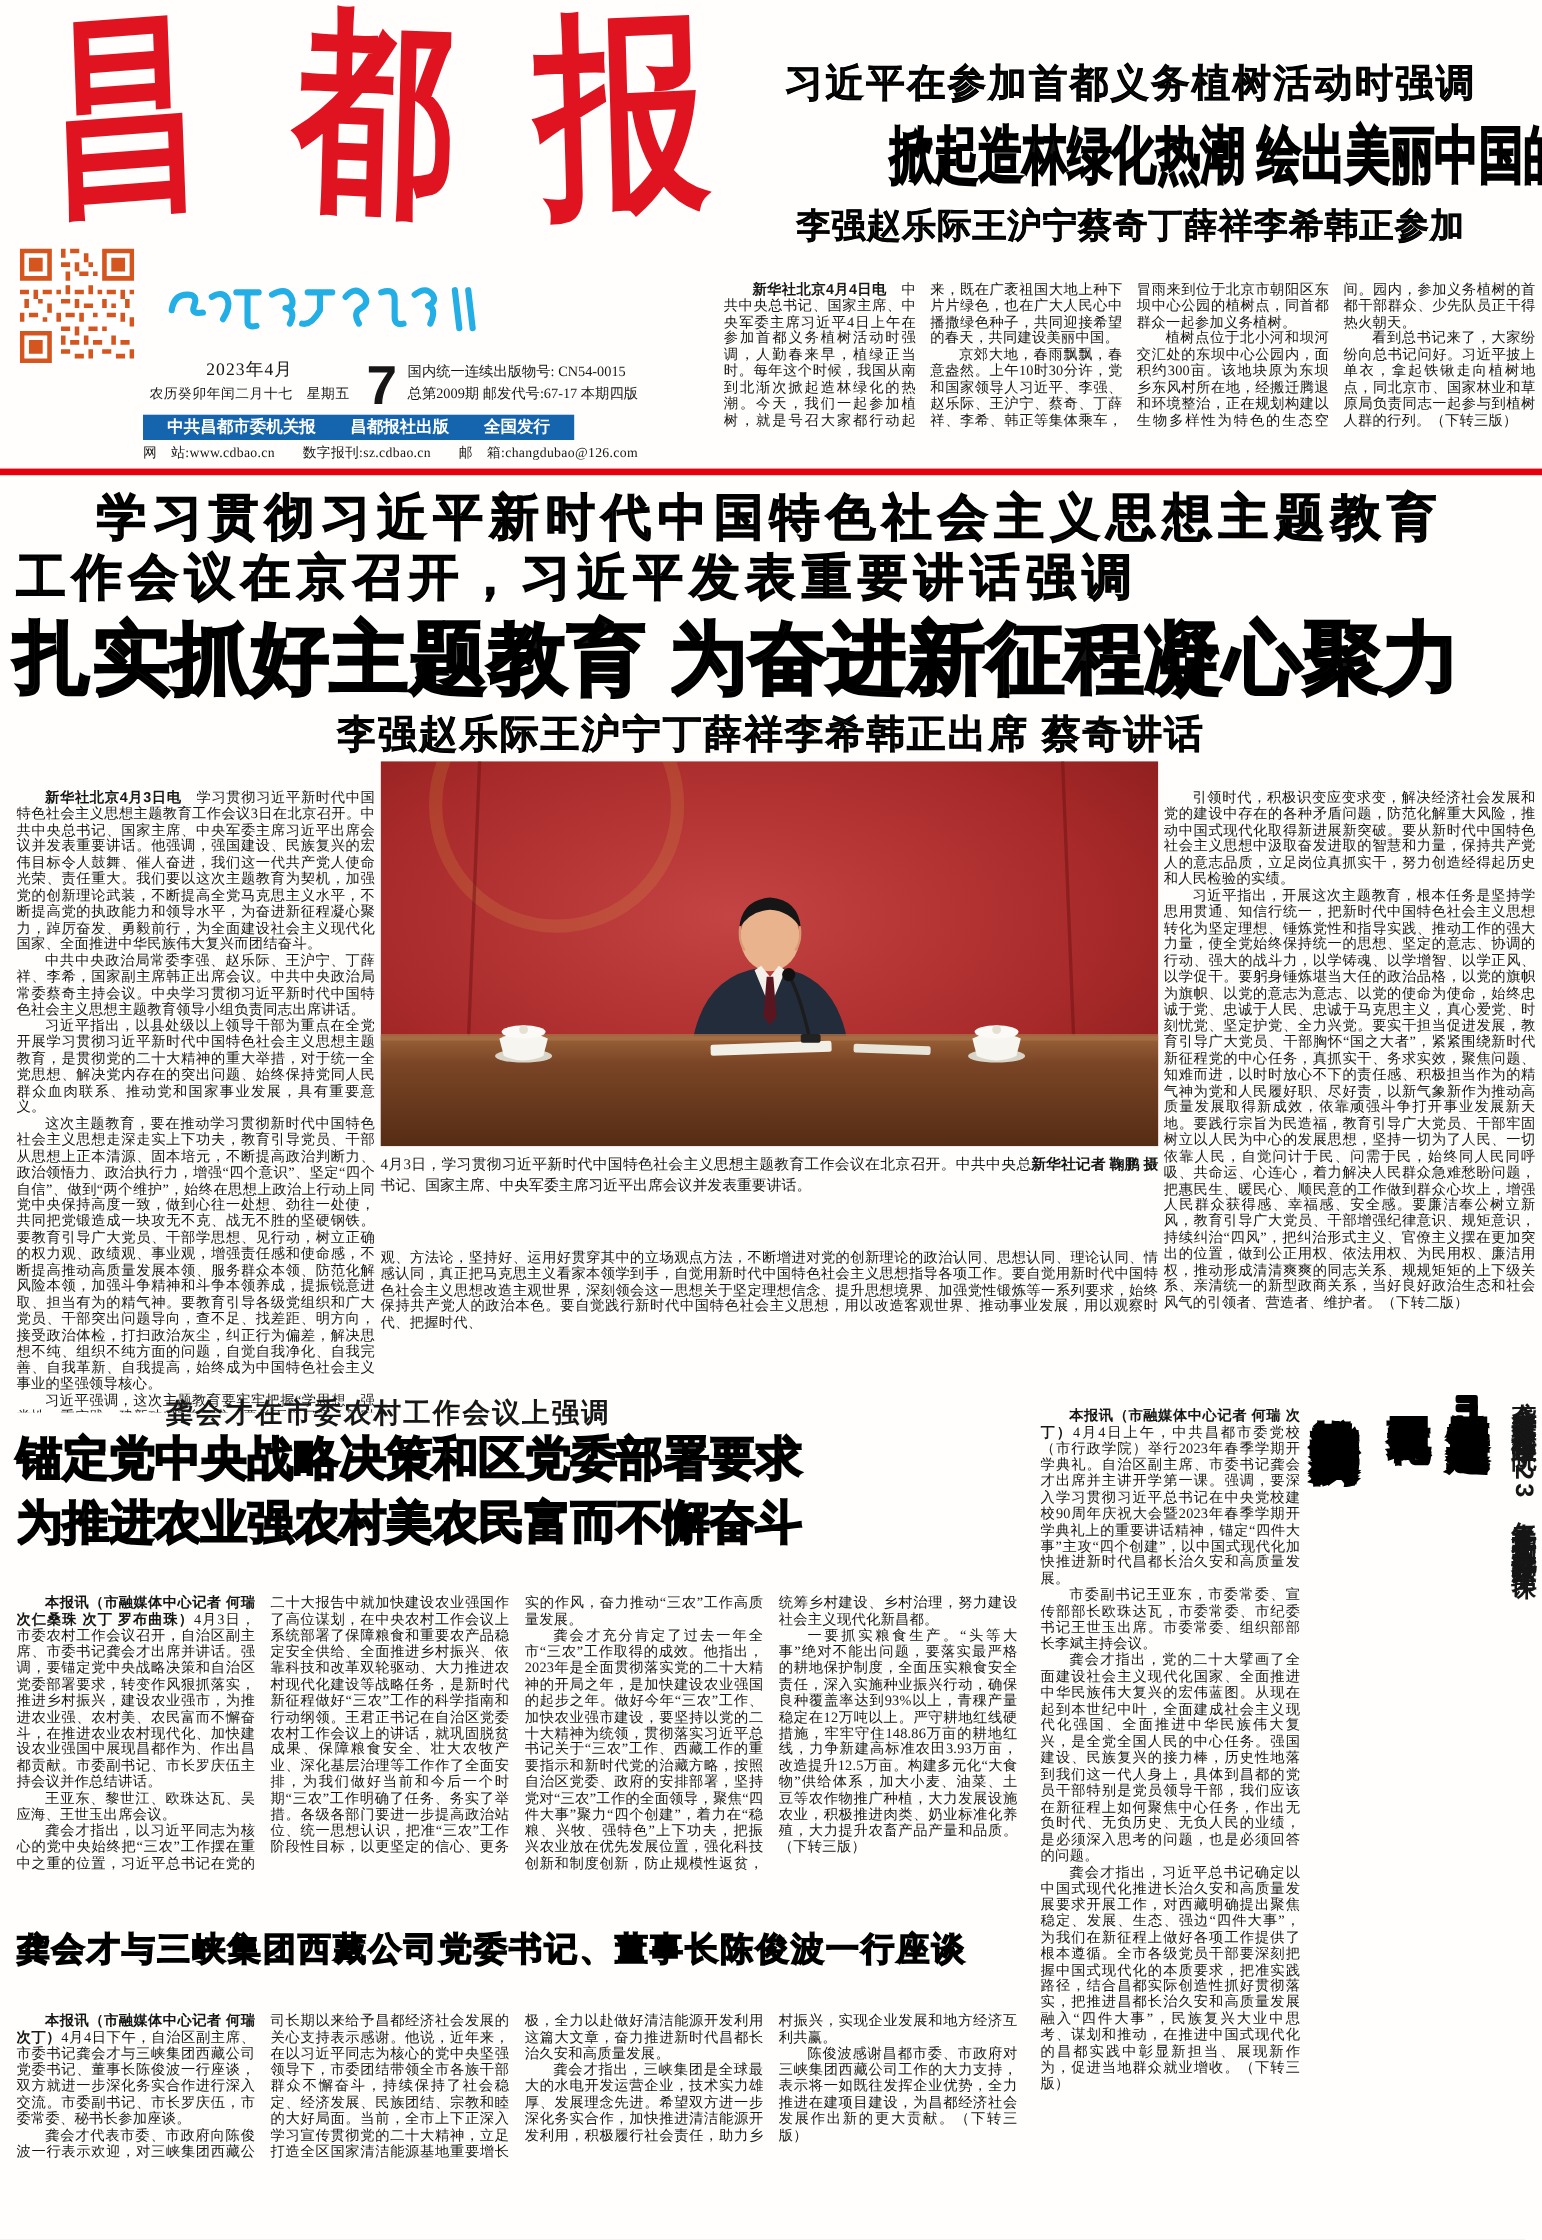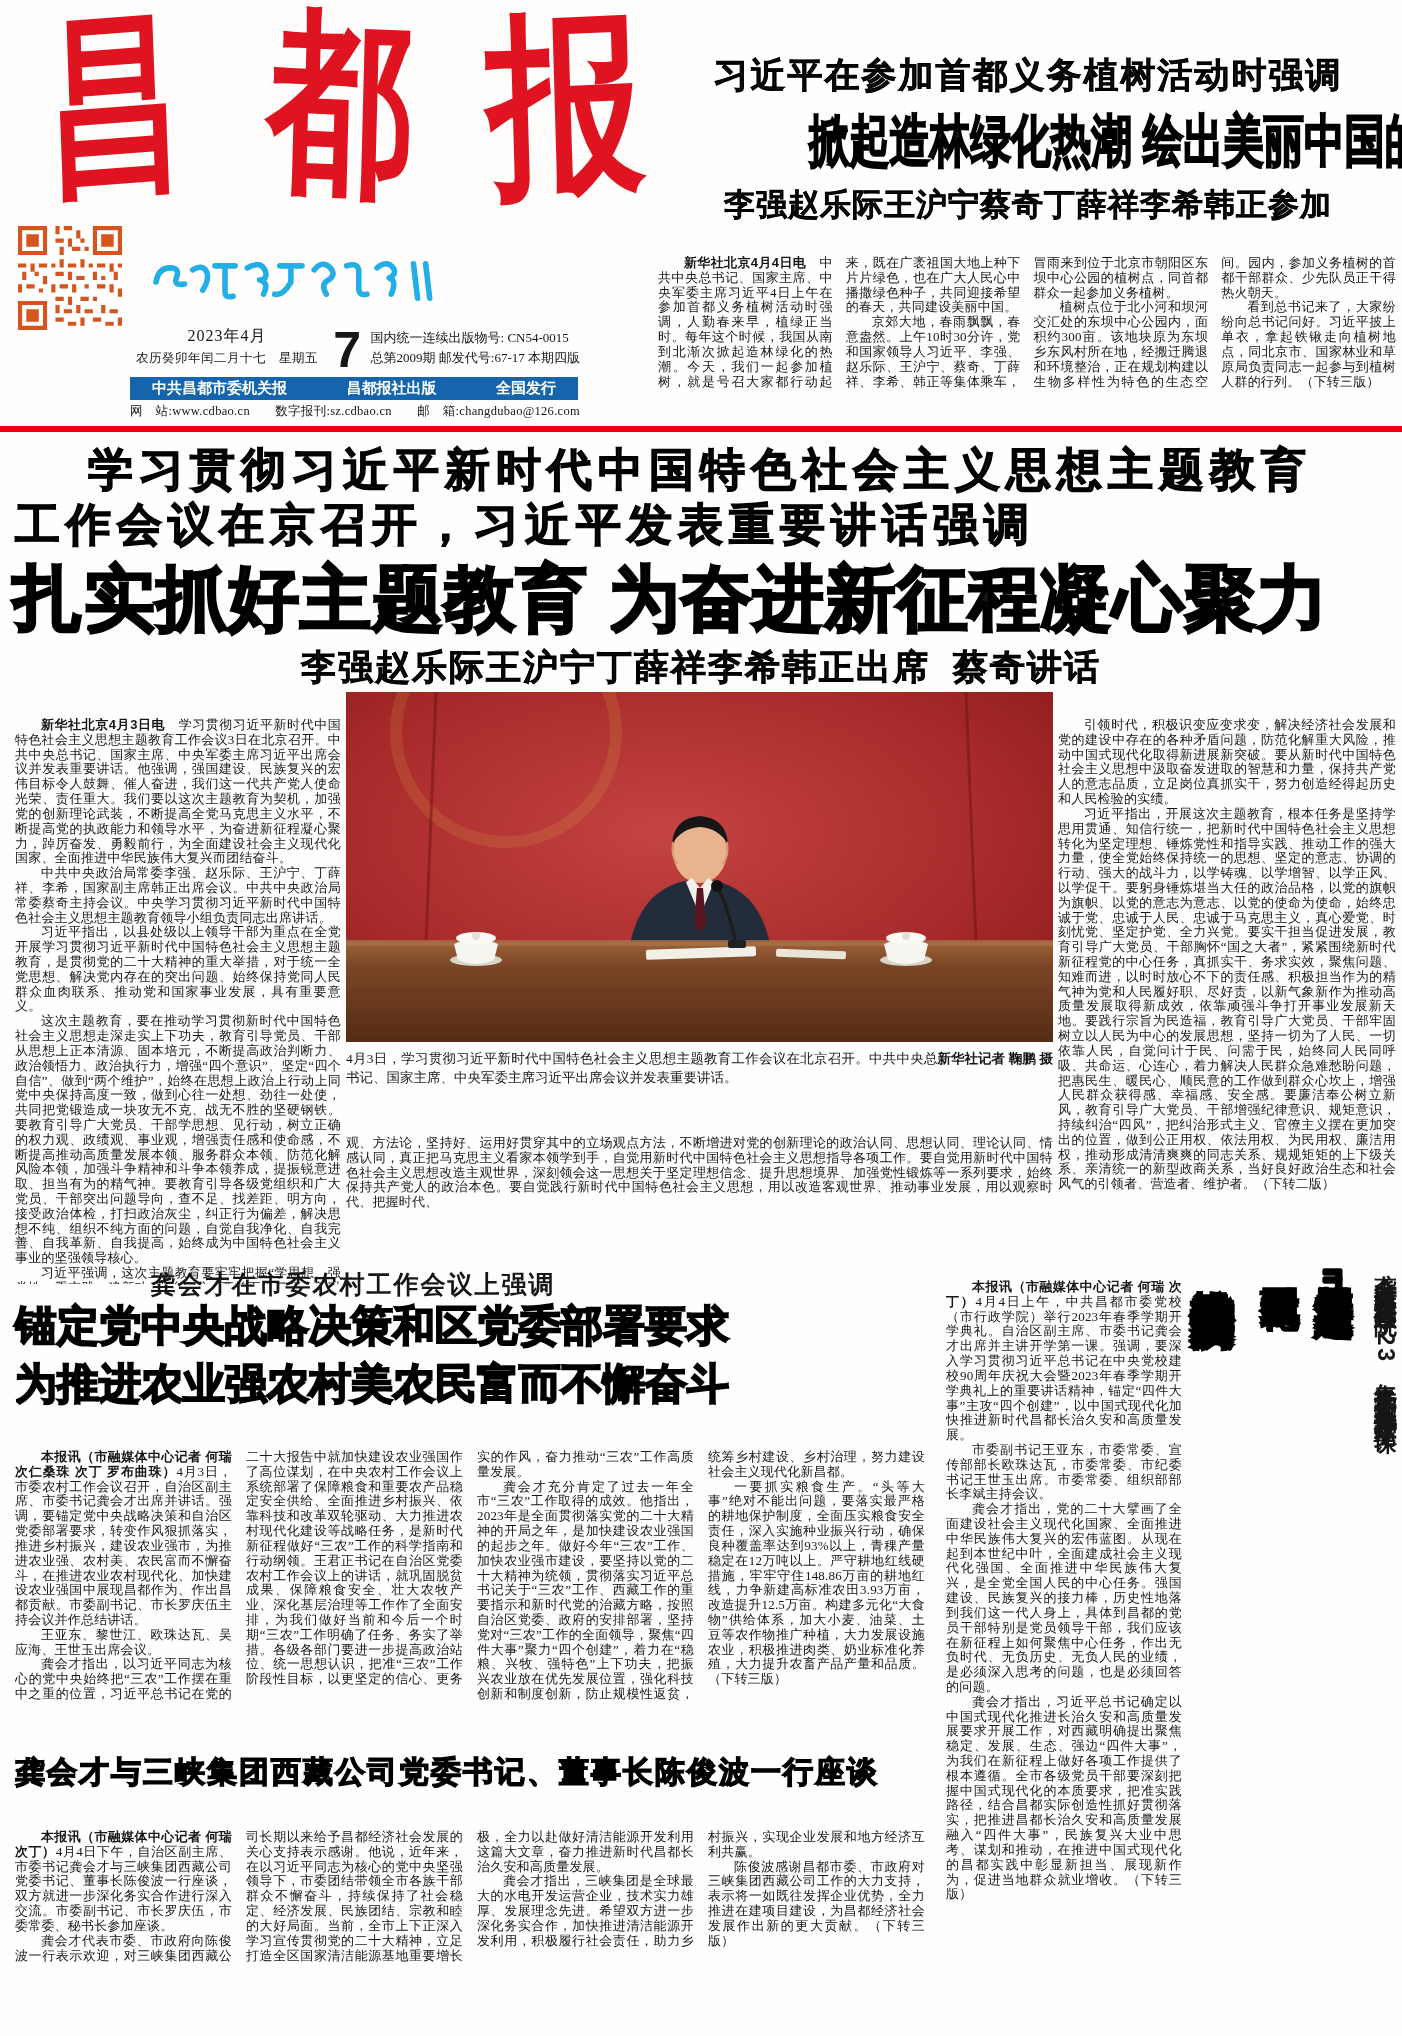--- a/index.html
+++ b/index.html
@@ -14,21 +14,21 @@
   .mast-char:nth-child(2){transform:scaleX(.74) rotate(2deg);}
   .mast-char:nth-child(3){transform:scaleX(.80) rotate(-2deg);}
   .qr{left:18px;top:226px;width:104px;height:104px;}
   .tibetan{left:148px;top:250px;width:304px;height:56px;}
   .dateblock{left:130px;top:326px;width:450px;height:50px;display:flex;font-family:"Liberation Serif",serif;}
   .datecell{width:232px;text-align:center;}
   .date-cn{font-size:16px;letter-spacing:1px;}
   .date-lunar{font-size:12.5px;white-space:nowrap;margin-top:3px;letter-spacing:.5px;}
   .seven{width:56px;font-family:"Liberation Sans",sans-serif;font-weight:bold;font-size:50px;line-height:48px;text-align:center;}
   .serialcell{flex:1;font-size:13px;line-height:20px;padding-top:2px;white-space:nowrap;}
-  .bluebar{left:130px;top:377px;width:448px;height:23px;background:#1565ae;color:#fff;
+  .bluebar{left:130px;top:377px;width:392px;height:23px;background:#1565ae;color:#fff;
            font-family:"Liberation Sans",sans-serif;font-weight:bold;font-size:15px;
            display:flex;align-items:center;justify-content:space-between;padding:0 22px;box-sizing:border-box;}
   .contacts{left:130px;top:403px;width:450px;display:flex;justify-content:space-between;font-size:12.5px;letter-spacing:.3px;}
   .redrule{left:0;top:426px;width:1402px;height:6px;background:#e60010;}
   
   .tree-kicker{left:660px;top:52px;width:736px;text-align:center;font-family:"Liberation Sans",sans-serif;
                font-weight:bold;font-size:35px;letter-spacing:2px;-webkit-text-stroke:.6px #000;}
   .tree-headline{left:658px;top:104px;width:740px;text-align:center;}
   .tree-headline span{display:inline-block;white-space:nowrap;font-family:"Liberation Sans",sans-serif;
                font-weight:bold;font-size:56px;letter-spacing:0;transform:scaleX(.72);transform-origin:center;
@@ -39,21 +39,21 @@
   .para{margin:0;text-indent:2em;}
   .byline{font-family:"Liberation Sans",sans-serif;font-weight:bold;}
   .tree-body{left:658px;top:232px;width:738px;height:194px;column-count:4;column-gap:13px;}
   
   .main-k1{left:0;top:440px;width:1402px;padding-left:88px;box-sizing:border-box;font-family:"Liberation Sans",sans-serif;
            font-weight:bold;font-size:45px;letter-spacing:6px;-webkit-text-stroke:1.2px #000;white-space:nowrap;}
   .main-k2{left:15px;top:495px;font-family:"Liberation Sans",sans-serif;font-weight:bold;font-size:45px;
            letter-spacing:6px;-webkit-text-stroke:1.2px #000;white-space:nowrap;}
   .main-headline{left:12px;top:552px;width:1386px;font-family:"Liberation Sans",sans-serif;font-weight:bold;
            font-size:71px;letter-spacing:1px;-webkit-text-stroke:2.6px #000;white-space:nowrap;}
-  .main-deck{left:0;top:644px;width:1402px;text-align:center;font-family:Liberation Mono, monospace;
+  .main-deck{left:0;top:644px;width:1402px;text-align:center;font-family:Liberation Sans, sans-serif;
            font-weight:bold;font-size:35px;letter-spacing:2px;-webkit-text-stroke:.7px #000;}
   
   .main-left{left:15px;top:694px;width:326px;height:566px;}
   .main-right{left:1058px;top:694px;width:338px;height:532px;}
   .main-center{left:346px;top:1112px;width:707px;height:122px;}
   .main-center .para:first-child{text-indent:0;}
   .photo{left:346px;top:692px;width:707px;height:350px;}
   .caption{left:346px;top:1050px;width:707px;height:56px;font-size:13.5px;line-height:1.4;text-align:justify;}
   .caption .cap-text{text-indent:2em;display:inline;}
   .credit{float:right;font-family:"Liberation Sans",sans-serif;font-weight:bold;font-size:13.5px;}

